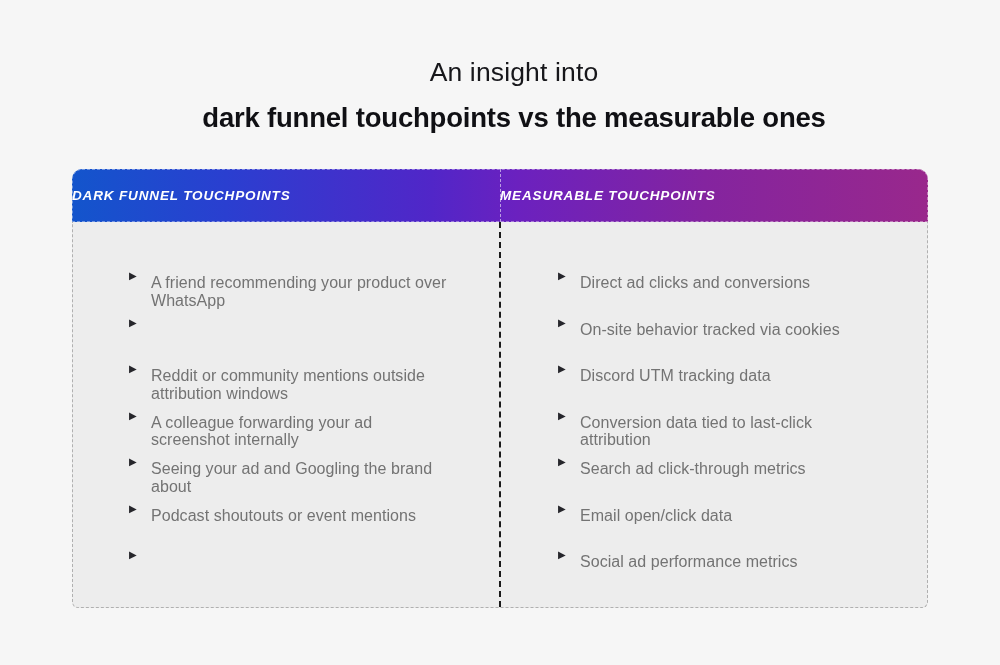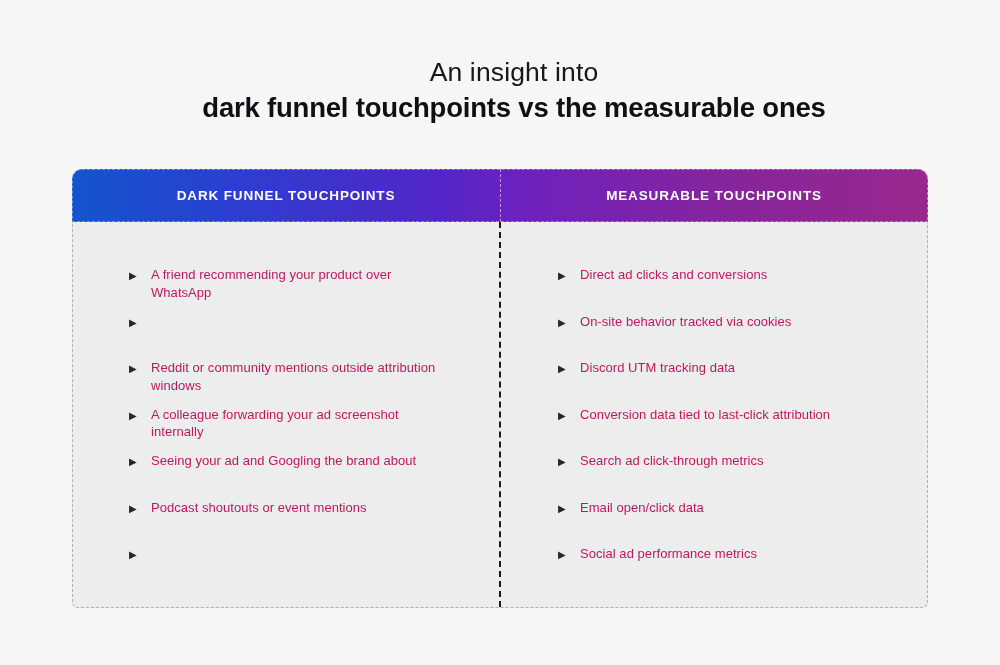--- a/index.html
+++ b/index.html
@@ -39,21 +39,21 @@
     color: #17171b;
     line-height: 34px;
   }
 
   .title-line2 {
     font-size: 27.5px;
     font-weight: 700;
     letter-spacing: -0.2px;
     color: #101014;
     line-height: 36px;
-    margin-top: 1px;
+    margin-top: 11px;
   }
 
   
   .card {
     position: absolute;
     left: 72px;
     top: 169px;
     width: 856px;
     height: 439px;
   }
@@ -80,22 +80,22 @@
     inset: 0;
     border: 1px dashed rgba(255,255,255,0.40);
     border-radius: 10px 10px 0 0;
     pointer-events: none;
   }
 
   .header-cell {
     flex: 1 1 50%;
     display: flex;
     align-items: center;
-    justify-content: center;
-    position: relative;
+    position: relative;
+    font-style: italic;
   }
 
   .header-cell + .header-cell::before {
     content: "";
     position: absolute;
     left: 0;
     top: 0;
     bottom: 0;
     border-left: 1px dashed rgba(255,255,255,0.55);
   }
@@ -146,25 +146,26 @@
   .bullet-icon {
     flex: 0 0 auto;
     width: 22px;
     color: #26262b;
     font-size: 10px;
     line-height: 17px;
     padding-top: 1px;
   }
 
   .bullet-text {
-    font-size: 13px;
+    font-size: 16px;
     line-height: 17.5px;
-    color: #be185d;
+    color: #737373;
     letter-spacing: 0.05px;
     max-width: 300px;
+    margin-top: 8px;
   }
 </style>
 </head>
 <body>
 
 <div class="page">
 
   <div class="title-block">
     <div class="title-line1">An insight into</div>
     <div class="title-line2">dark funnel touchpoints vs the measurable ones</div>

